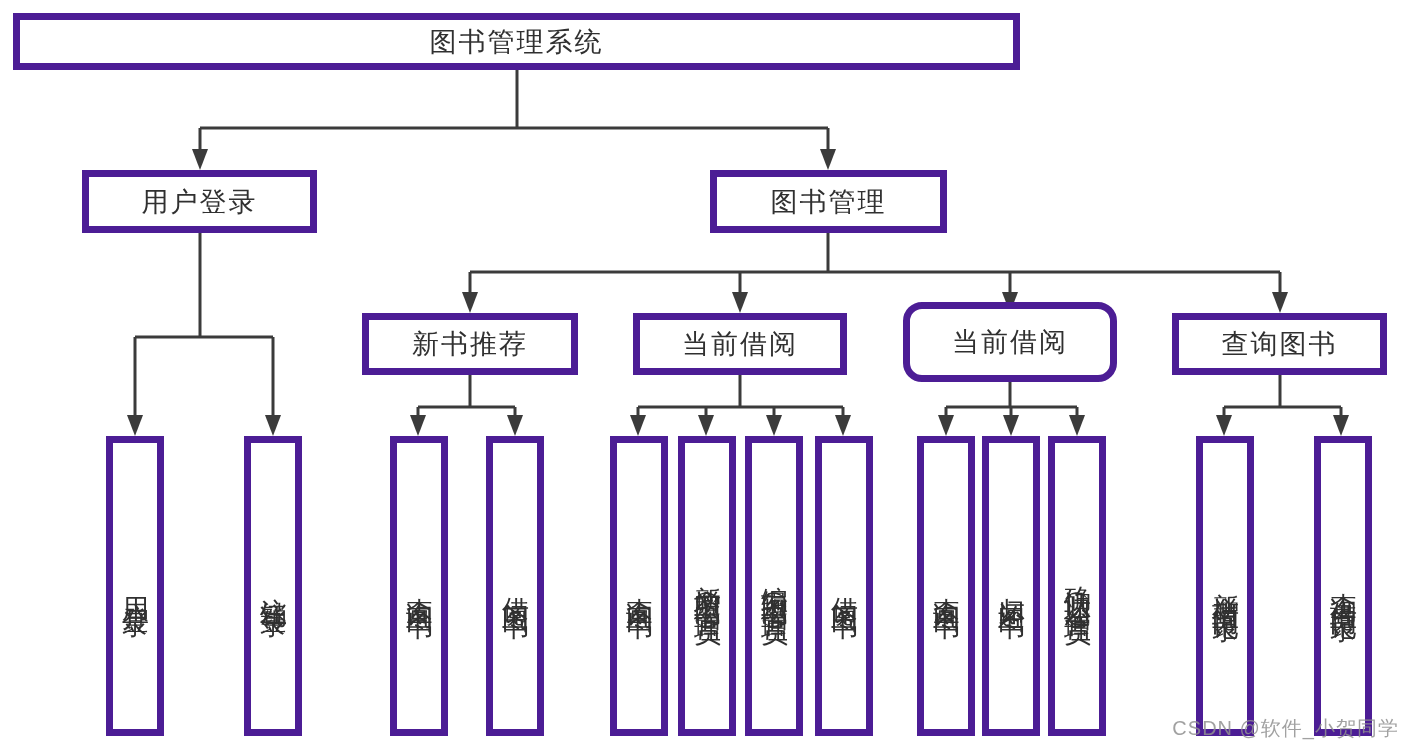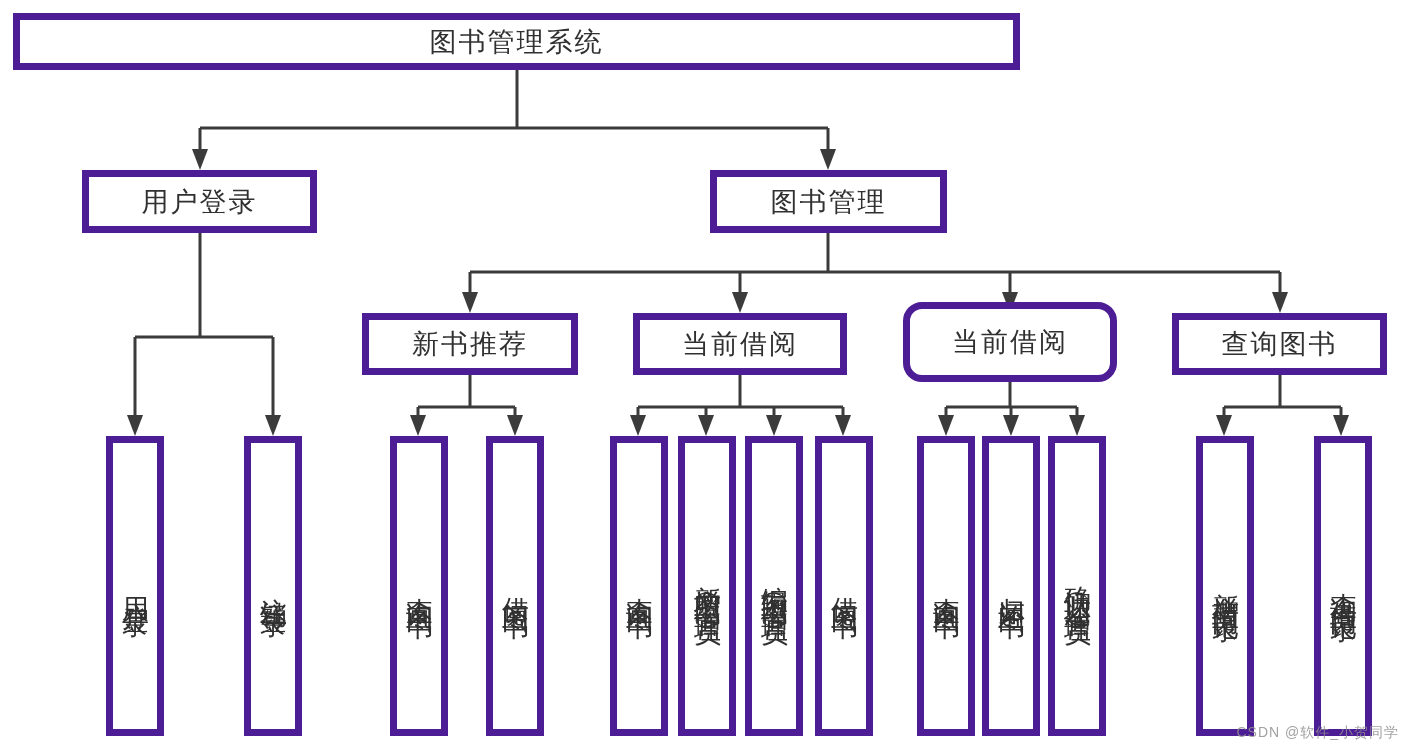--- a/index.html
+++ b/index.html
@@ -27,21 +27,21 @@
   .n-cur  {left:903px; top:302px; width:214px; height:80px;border-radius:19px;}
   .n-rec  {left:1172px;top:313px; width:215px; height:62px;}
   .leaf   {top:436px;height:300px;width:58px;}
   .lf1 {left:106px;} .lf2 {left:244px;}
   .lf3 {left:390px;} .lf4 {left:486px;}
   .lf5 {left:610px;} .lf6 {left:678px;} .lf7 {left:745px;} .lf8 {left:815px;}
   .lf9 {left:917px;} .lf10{left:982px;} .lf11{left:1048px;}
   .lf12{left:1196px;} .lf13{left:1314px;}
   .watermark{
     position:absolute;right:6px;bottom:5px;z-index:3;
-    font-size:14px;letter-spacing:1px;color:rgba(145,145,145,0.85);
+    font-size:20px;letter-spacing:1px;color:rgba(145,145,145,0.85);
     white-space:nowrap;
   }
 </style>
 </head>
 <body>
 
 <div class="stage">
 
   <svg class="wires" viewBox="0 0 1405 747" xmlns="http://www.w3.org/2000/svg">
     <g stroke="#3b3b3b" stroke-width="3" fill="none">

